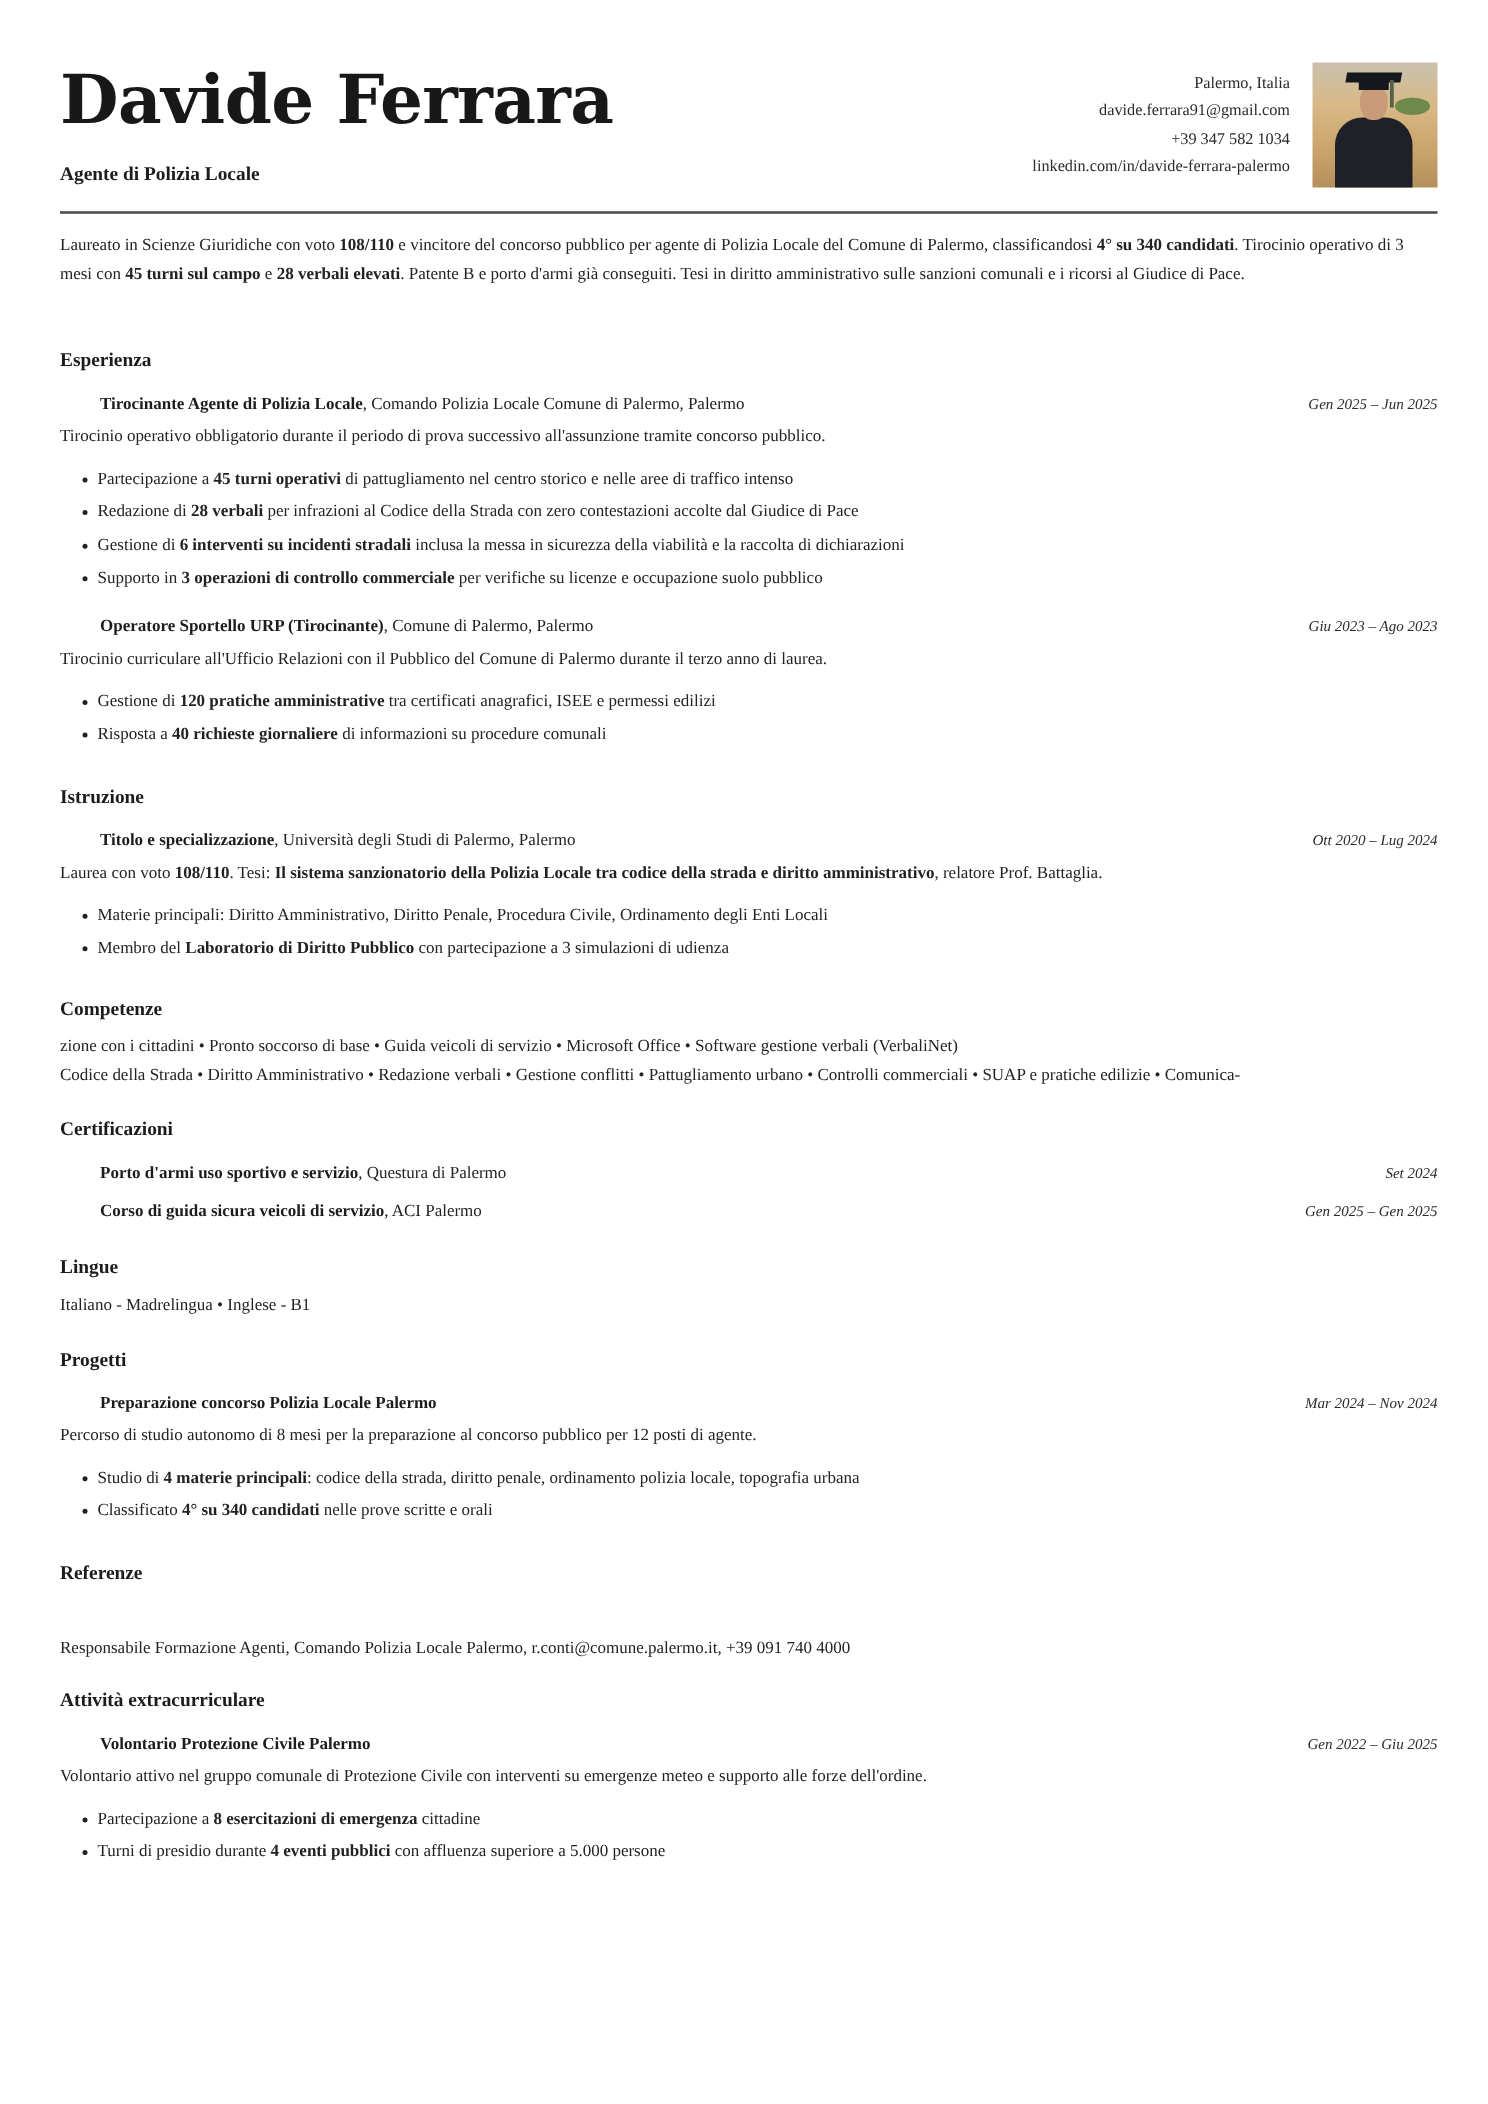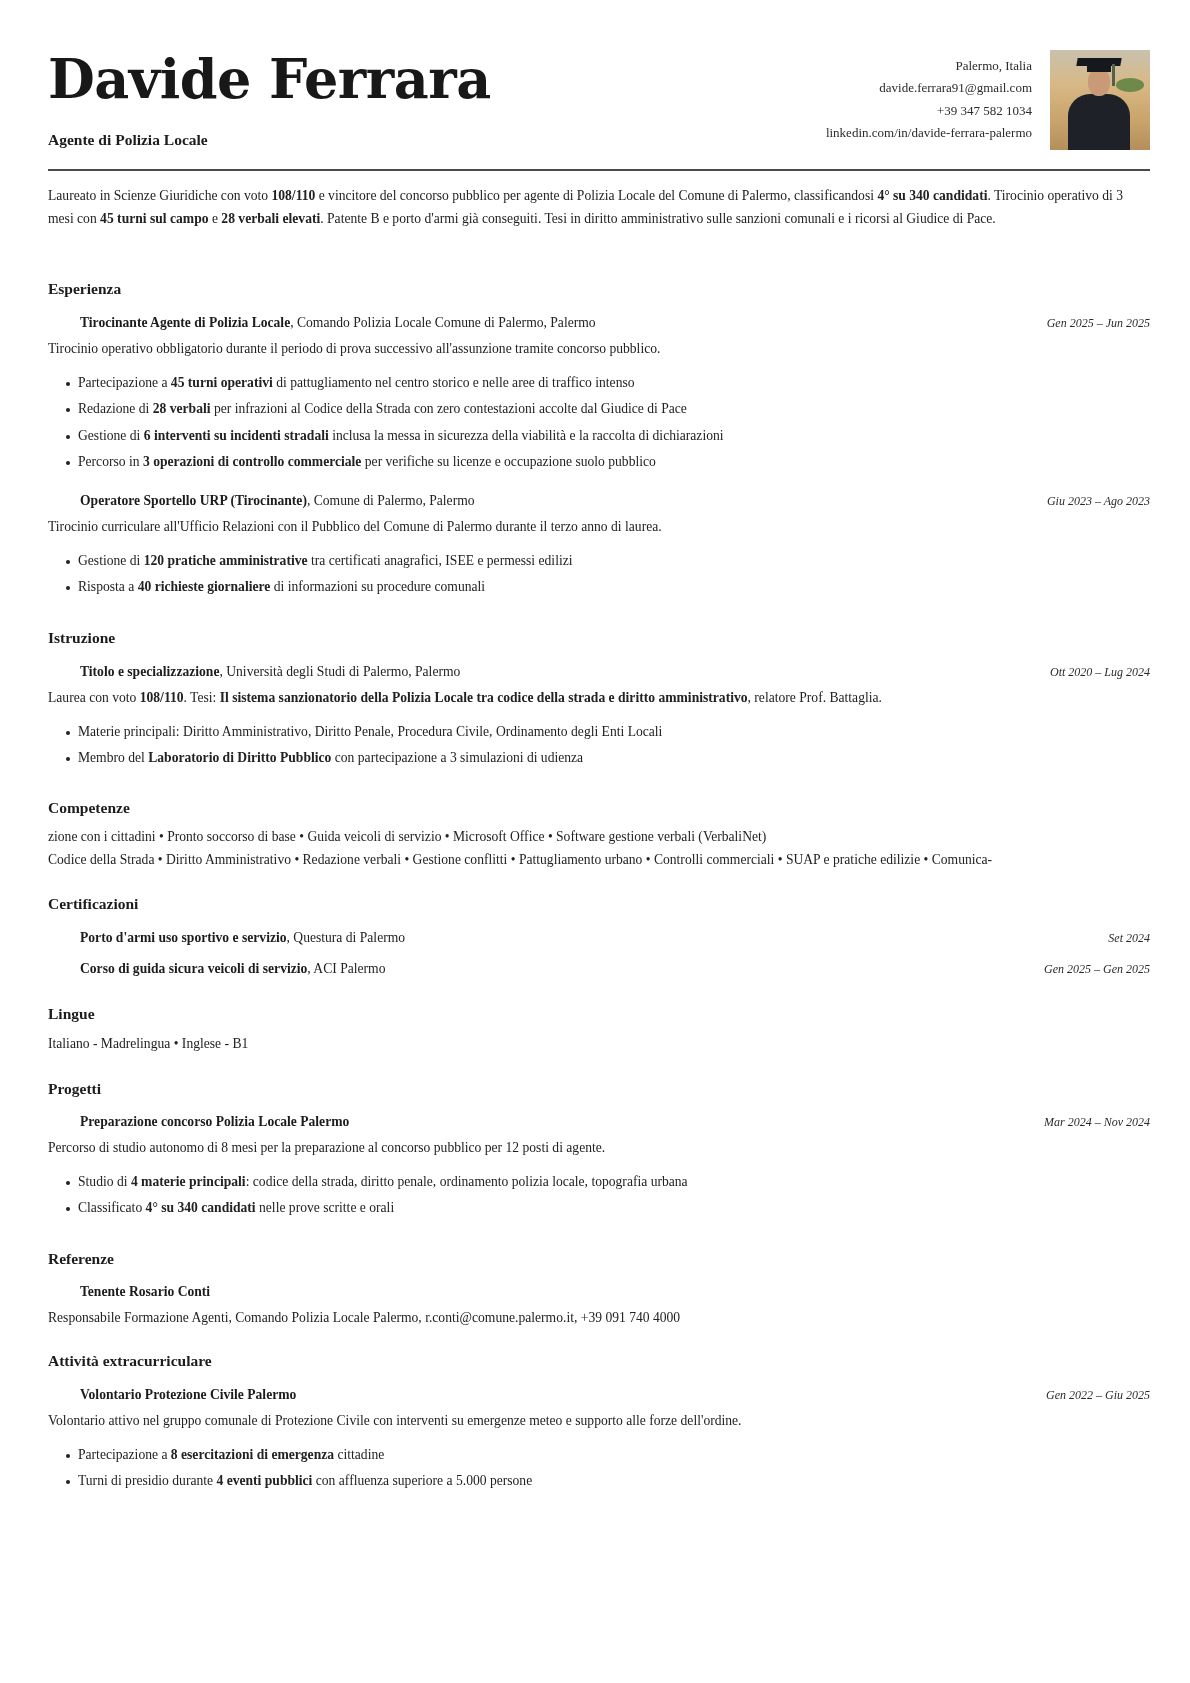--- a/index.html
+++ b/index.html
@@ -94,21 +94,21 @@
 
   <div class="entry-head" style="top:315px">
     <b>Tirocinante Agente di Polizia Locale</b><span>, Comando Polizia Locale Comune di Palermo, Palermo</span>
     <span class="entry-date">Gen 2025 – Jun 2025</span>
   </div>
   <div class="entry-desc" style="top:341px">Tirocinio operativo obbligatorio durante il periodo di prova successivo all'assunzione tramite concorso pubblico.</div>
   <ul class="bullets" style="top:370px">
     <li><span>Partecipazione a </span><b>45 turni operativi</b><span> di pattugliamento nel centro storico e nelle aree di traffico intenso</span></li>
     <li><span>Redazione di </span><b>28 verbali</b><span> per infrazioni al Codice della Strada con zero contestazioni accolte dal Giudice di Pace</span></li>
     <li><span>Gestione di </span><b>6 interventi su incidenti stradali</b><span> inclusa la messa in sicurezza della viabilità e la raccolta di dichiarazioni</span></li>
-    <li><span>Percorso in </span><b>3 operazioni di controllo commerciale</b><span> per verifiche su licenze e occupazione suolo pubblico</span></li>
+    <li><span>Supporto in </span><b>3 operazioni di controllo commerciale</b><span> per verifiche su licenze e occupazione suolo pubblico</span></li>
   </ul>
 
   <div class="entry-head" style="top:493px">
     <b>Operatore Sportello URP (Tirocinante)</b><span>, Comune di Palermo, Palermo</span>
     <span class="entry-date">Giu 2023 – Ago 2023</span>
   </div>
   <div class="entry-desc" style="top:519px">Tirocinio curriculare all'Ufficio Relazioni con il Pubblico del Comune di Palermo durante il terzo anno di laurea.</div>
   <ul class="bullets" style="top:548px">
     <li><span>Gestione di </span><b>120 pratiche amministrative</b><span> tra certificati anagrafici, ISEE e permessi edilizi</span></li>
     <li><span>Risposta a </span><b>40 richieste giornaliere</b><span> di informazioni su procedure comunali</span></li>
@@ -151,23 +151,20 @@
     <b>Preparazione concorso Polizia Locale Palermo</b>
     <span class="entry-date">Mar 2024 – Nov 2024</span>
   </div>
   <div class="entry-desc" style="top:1140px">Percorso di studio autonomo di 8 mesi per la preparazione al concorso pubblico per 12 posti di agente.</div>
   <ul class="bullets" style="top:1169px">
     <li><span>Studio di </span><b>4 materie principali</b><span>: codice della strada, diritto penale, ordinamento polizia locale, topografia urbana</span></li>
     <li><span>Classificato </span><b>4° su 340 candidati</b><span> nelle prove scritte e orali</span></li>
   </ul>
 
   <div class="section-title" style="top:1250px">Referenze</div>
-  <div class="entry-head" style="top:1284px">
-    <b>Tenente Rosario Conti</b>
-  </div>
   <div class="entry-desc" style="top:1310px">Responsabile Formazione Agenti, Comando Polizia Locale Palermo, r.conti@comune.palermo.it, +39 091 740 4000</div>
 
   <div class="section-title" style="top:1352px">Attività extracurriculare</div>
   <div class="entry-head" style="top:1387px">
     <b>Volontario Protezione Civile Palermo</b>
     <span class="entry-date">Gen 2022 – Giu 2025</span>
   </div>
   <div class="entry-desc" style="top:1413px">Volontario attivo nel gruppo comunale di Protezione Civile con interventi su emergenze meteo e supporto alle forze dell'ordine.</div>
   <ul class="bullets" style="top:1442px">
     <li><span>Partecipazione a </span><b>8 esercitazioni di emergenza</b><span> cittadine</span></li>

